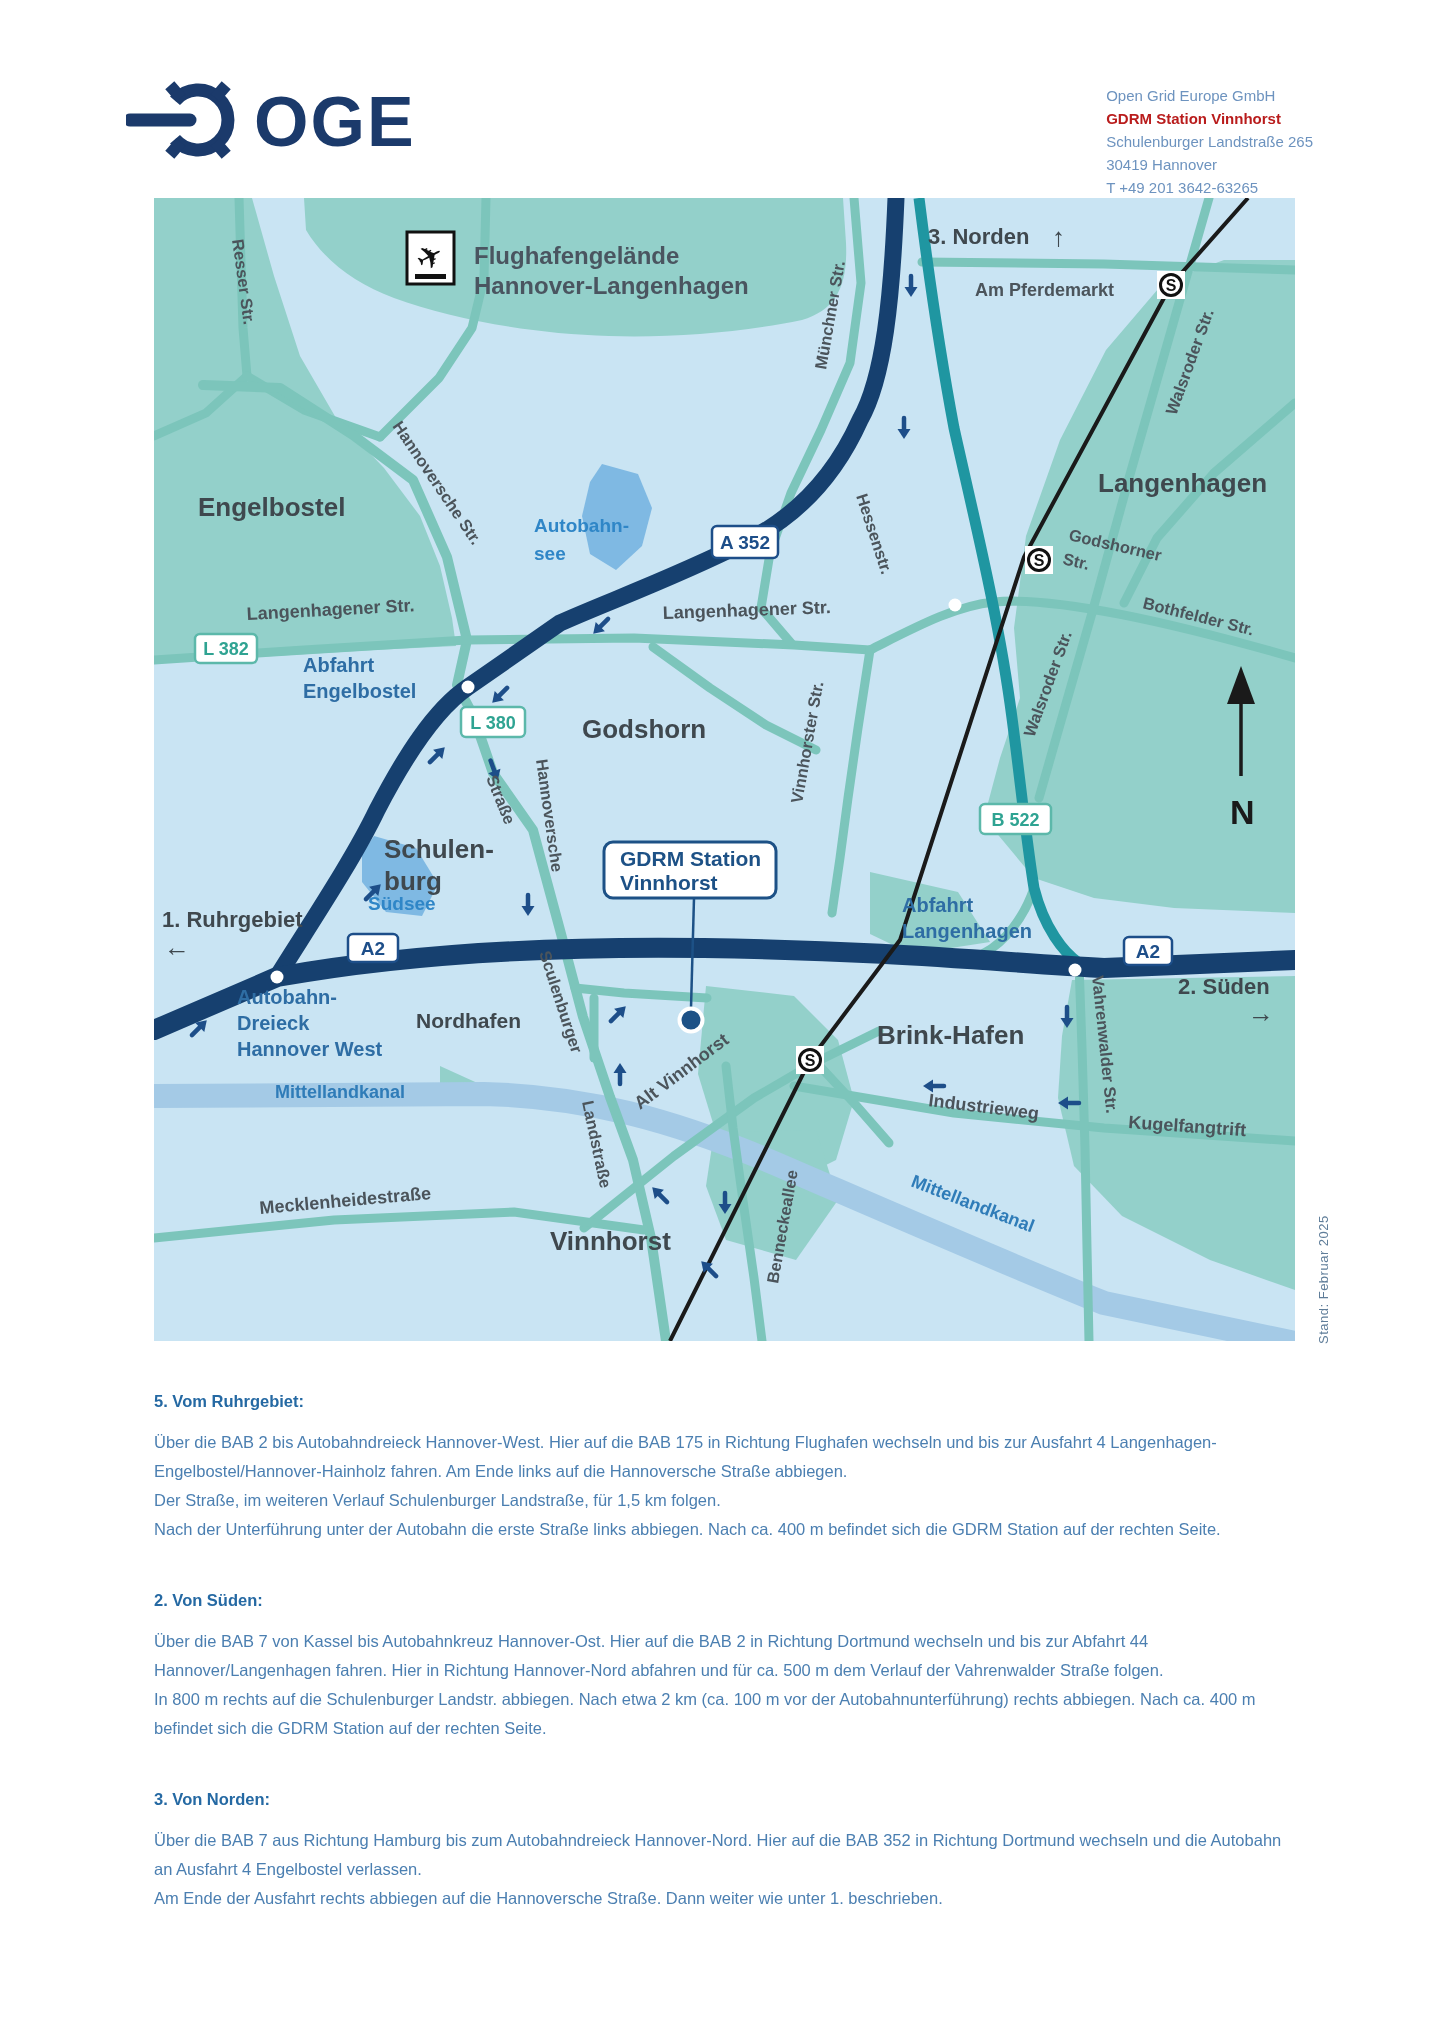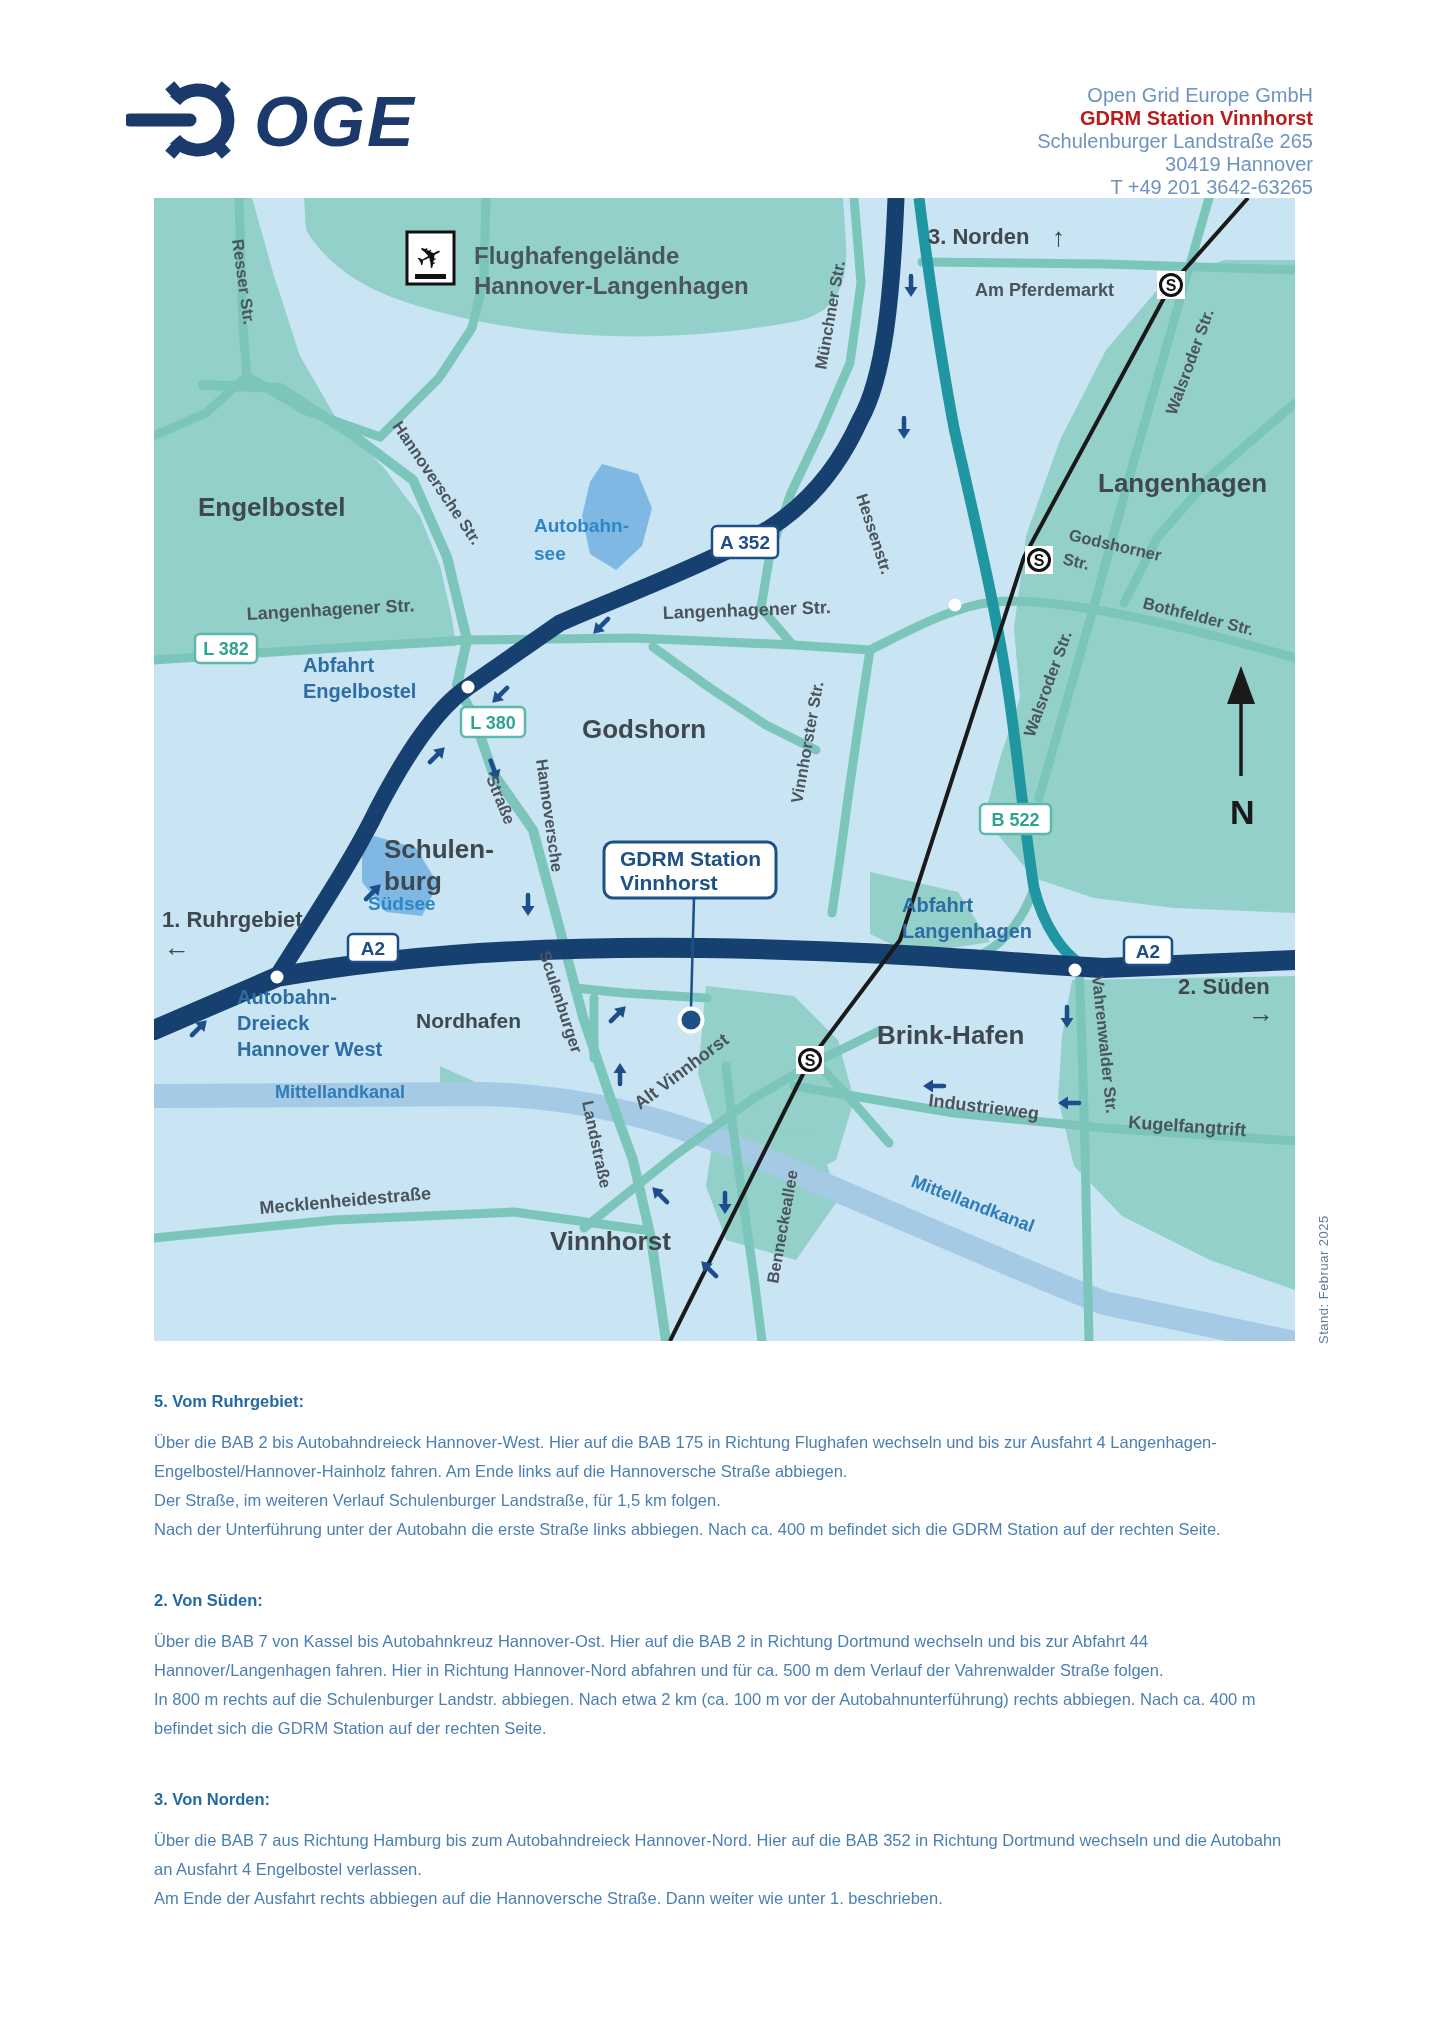--- a/index.html
+++ b/index.html
@@ -1,22 +1,22 @@
 <!DOCTYPE html>
 <html><head>
 <meta charset="utf-8">
 <style>
   html,body{margin:0;padding:0;background:#fff;}
   #page{position:relative;width:1440px;height:2038px;background:#ffffff;
         font-family:"Liberation Sans",sans-serif;overflow:hidden;}
 
   
-  #logo{position:absolute;left:126px;top:70px;font-style:italic;}
-  #address{position:absolute;right:127px;top:84px;text-align:right;
-           font-size:20px;line-height:23px;color:#6d93bf;}
+  #logo{position:absolute;left:126px;top:70px;}
+  #address{position:absolute;right:127px;top:84px;text-align:left;
+           font-size:15px;line-height:23px;color:#6d93bf;}
   #address .bold{color:#b91c1c;font-weight:bold;}
 
   
   #map{position:absolute;left:154px;top:198px;width:1141px;height:1143px;}
   #map svg{display:block;}
 
   .lbl-place-lg{font-size:26px;font-weight:bold;fill:#3f484e;}
   .lbl-place{font-size:21px;font-weight:bold;fill:#3f484e;}
   .lbl-street{font-size:16.5px;font-weight:600;fill:#4b545b;}
   .lbl-street-lg{font-size:18px;font-weight:600;fill:#4b545b;}

